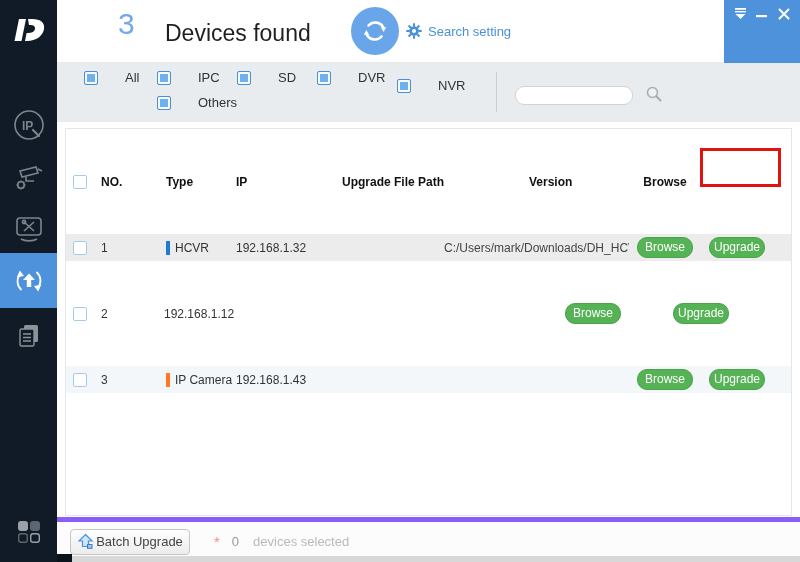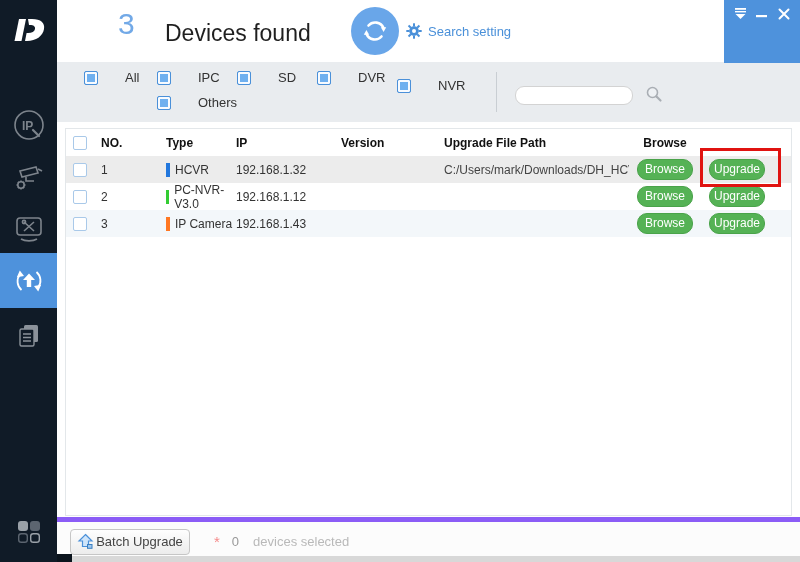--- a/index.html
+++ b/index.html
@@ -35,21 +35,21 @@
   .cb.checked{background:#6fb0ef;border:1px solid #4a90d9;box-shadow:inset 0 0 0 2px rgba(255,255,255,.95);}
   .cb.empty{background:#fff;border:1px solid #a9c9e9;}
   .vdivider{position:absolute;left:439px;top:10px;width:1px;height:40px;background:#c9ced3;}
   .search-box{position:absolute;left:458px;top:24px;width:118px;height:19px;border:1px solid #d3d3d3;
     border-radius:9px;background:#fff;font-size:12px;padding:0 8px;outline:none;box-sizing:border-box;}
   .mag{position:absolute;left:588px;top:23px;cursor:pointer;}
 
   
   .panel{position:absolute;left:65px;top:128px;width:727px;height:388px;background:#fff;
     border:1px solid #e3e7ea;box-sizing:border-box;}
-  .trow{display:flex;align-items:center;height:27px;font-size:12px;color:#333;}
+  .trow{display:flex;align-items:center;height:27px;font-size:12px;color:#333;margin-top:39px;}
   .trow.thead{font-weight:bold;color:#111;}
   .trow.shaded{background:#ececec;}
   .trow.tinted{background:#f3f7fa;}
   .c{display:flex;align-items:center;box-sizing:border-box;height:100%;}
   .c-check{width:30px;padding-left:7px;}
   .c-no{width:65px;padding-left:5px;}
   .c-type{width:72px;}
   .c-ip{width:106px;padding-left:3px;}
   .c-ver{width:102px;padding-left:2px;}
   .c-path{width:188px;padding-left:3px;white-space:nowrap;overflow:hidden;color:#444;}
@@ -240,22 +240,22 @@
   </div>
 
   <div class="panel">
     <div class="trow thead">
       <div class="c c-check">
           <span class="cb empty"></span>
         </div>
       <div class="c c-no">NO.</div>
       <div class="c c-type" style="padding-left:5px;">Type</div>
       <div class="c c-ip">IP</div>
+      <div class="c c-path" style="font-weight:bold;color:#111;">Upgrade File Path</div>
       <div class="c c-ver">Version</div>
-      <div class="c c-path" style="font-weight:bold;color:#111;">Upgrade File Path</div>
       <div class="c c-browse">Browse</div>
     </div>
     <div>
   <div class="trow shaded">
     <div class="c c-check">
             <span class="cb empty"></span>
           </div>
     <div class="c c-no">1</div>
     <div class="c c-type">
             <span class="tbar" style="background: rgb(34, 119, 221);"></span>
@@ -270,24 +270,20 @@
     <div class="c c-op">
             <button class="gbtn">Upgrade</button>
           </div>
   </div>
 
   <div class="trow">
     <div class="c c-check">
             <span class="cb empty"></span>
           </div>
     <div class="c c-no">2</div>
-    <div class="c c-type">
-            <span class="tbar" style="background: rgb(51, 204, 51);"></span>
-            <span>PC-NVR-V3.0</span>
-          </div>
     <div class="c c-ip">192.168.1.12</div>
     <div class="c c-ver"></div>
     <div class="c c-path"></div>
     <div class="c c-browse">
             <button class="gbtn">Browse</button>
           </div>
     <div class="c c-op">
             <button class="gbtn">Upgrade</button>
           </div>
   </div>

